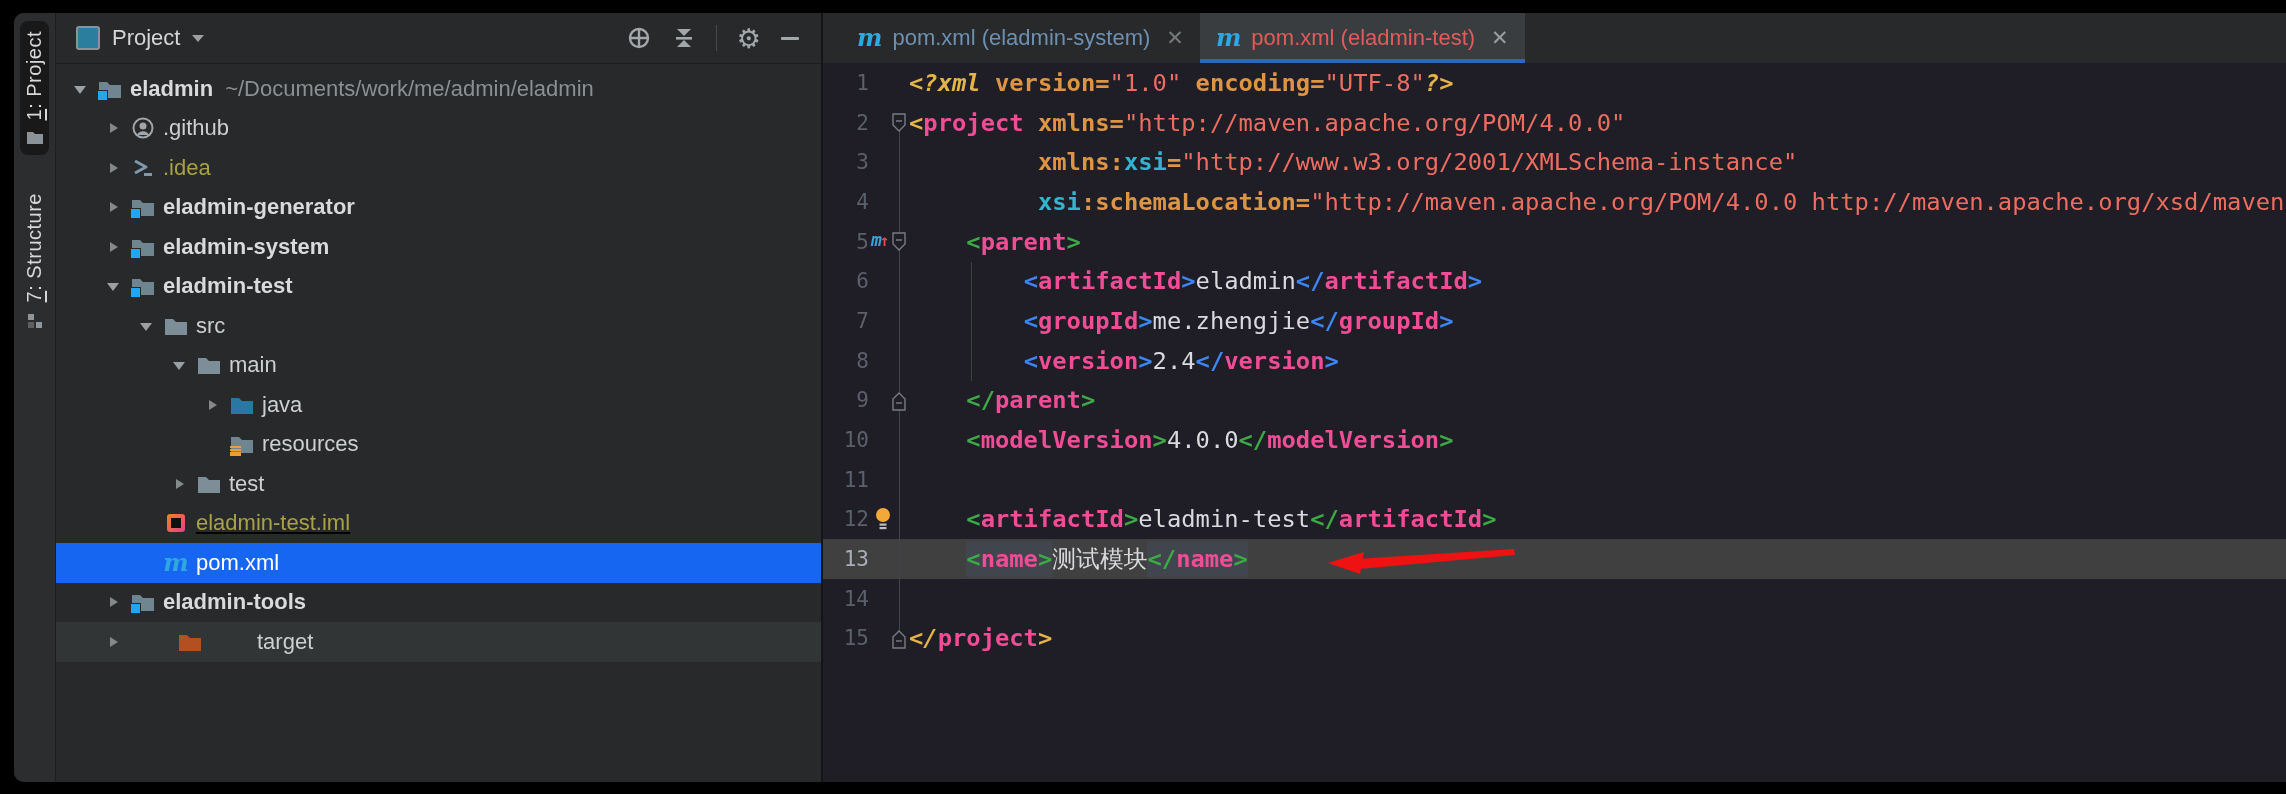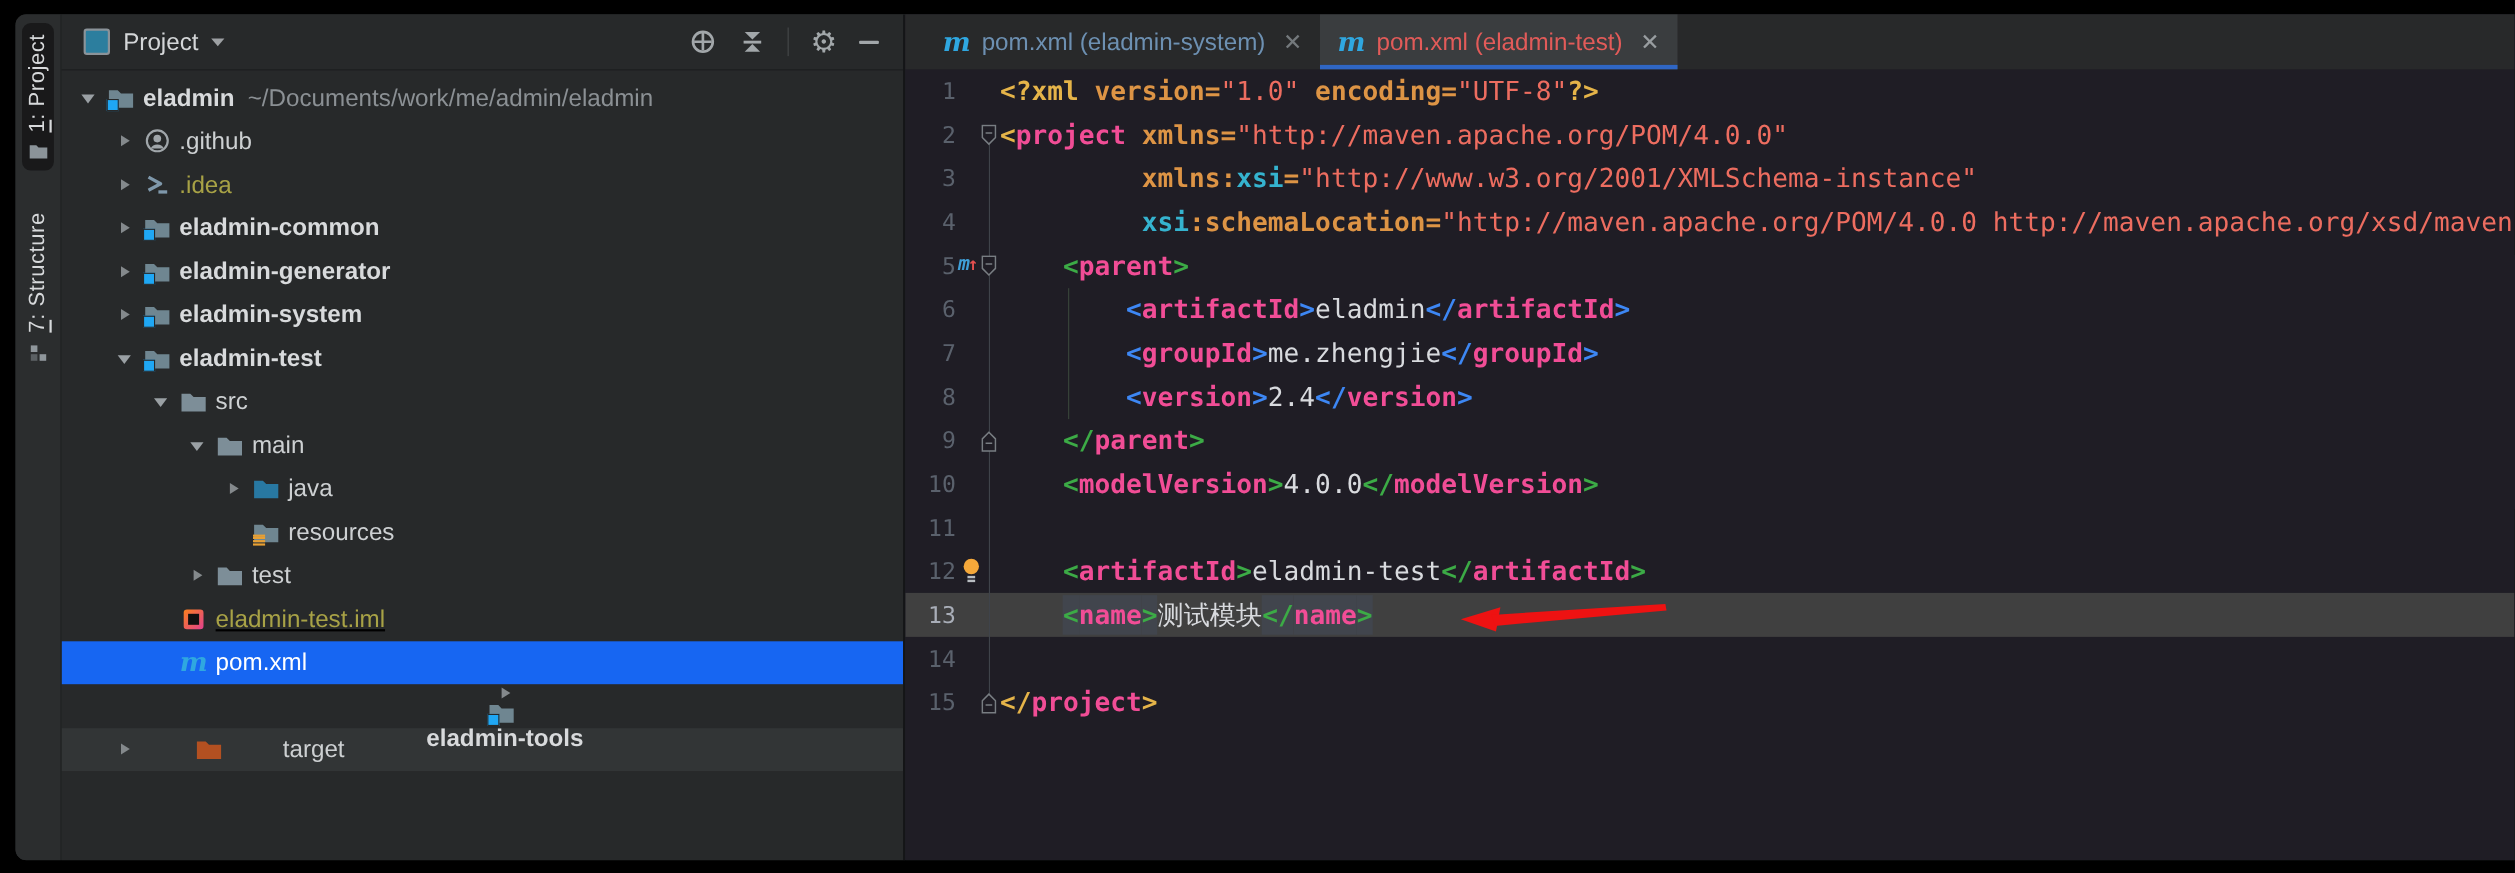--- a/index.html
+++ b/index.html
@@ -50,21 +50,21 @@
   .tab.active .closer{color:#989da0;}
   .tab.active .underline{position:absolute;left:0;right:0;bottom:0;height:4px;background:#2f66c4;}
   .mvn{font-family:"DejaVu Serif",serif;font-style:italic;font-weight:bold;color:#2fa7e0;font-size:24px;line-height:1;}
   .code-area{flex:1;position:relative;overflow:hidden;font-family:"DejaVu Sans Mono",monospace;}
   .code-row{height:39.7px;display:flex;align-items:center;}
   .code-row.cur{background:#404040;}
   .ln{width:46px;flex:none;text-align:right;color:#5a616c;font-size:21px;}
   .code-row.cur .ln{color:#a9aeb8;}
   .gslot{width:34px;flex:none;position:relative;height:100%;}
   .ctext{white-space:pre;font-size:23.8px;color:#c8ccd0;padding-left:6px;}
-  .tk.y{color:#e5b449;font-weight:bold;}
+  .tk.y{color:#e5b449;font-weight:bold;font-style:italic;}
   .tk.o{color:#dd9445;font-weight:bold;}
   .tk.s{color:#ed6d60;}
   .tk.p{color:#f14d96;font-weight:bold;}
   .tk.g{color:#3cab46;font-weight:bold;}
   .tk.b{color:#3d87f4;font-weight:bold;}
   .tk.c{color:#35b3cf;font-weight:bold;}
   .tk.w{color:#d8dade;}
   .tk.box{background:#41454d;padding:4px 0;}
   .fold-line{position:absolute;width:1px;background:#3f434a;left:76px;}
   .fold-mark{position:absolute;left:69px;width:14px;height:20px;}
@@ -184,36 +184,20 @@
             </svg>
           </span>
           <span class="ticon">
             <span style="position:relative;display:inline-block">
               <svg width="24" height="20">
                 <path d="M1,3 h8 l3,3 h11 v13 h-22 z" fill="#6f8691"></path>
               </svg>
               <span style="position:absolute;left:-1px;bottom:-2px;width:9px;height:9px;background:#1fa7f4;border:1px solid #27292a"></span>
             </span>
           </span>
-          <span class="tlabel bold">eladmin-common</span>
-        </div>
-        <div class="trow" style="padding-left: 41px;">
-          <span class="chev">
-            <svg width="16" height="16">
-              <polygon points="5,3 13,8 5,13" fill="#84898c"></polygon>
-            </svg>
-          </span>
-          <span class="ticon">
-            <span style="position:relative;display:inline-block">
-              <svg width="24" height="20">
-                <path d="M1,3 h8 l3,3 h11 v13 h-22 z" fill="#6f8691"></path>
-              </svg>
-              <span style="position:absolute;left:-1px;bottom:-2px;width:9px;height:9px;background:#1fa7f4;border:1px solid #27292a"></span>
-            </span>
-          </span>
           <span class="tlabel bold">eladmin-generator</span>
         </div>
         <div class="trow" style="padding-left: 41px;">
           <span class="chev">
             <svg width="16" height="16">
               <polygon points="5,3 13,8 5,13" fill="#84898c"></polygon>
             </svg>
           </span>
           <span class="ticon">
             <span style="position:relative;display:inline-block">
@@ -319,21 +303,21 @@
           </span>
           <span class="tlabel olive">eladmin-test.iml</span>
         </div>
         <div class="trow selected" style="padding-left: 74px;">
           <span class="chev"></span>
           <span class="ticon">
             <span class="mvn">m</span>
           </span>
           <span class="tlabel">pom.xml</span>
         </div>
-        <div class="trow" style="padding-left: 41px; flex-direction: column;">
+        <div class="trow" style="padding-left: 41px;">
           <span class="chev">
             <svg width="16" height="16">
               <polygon points="5,3 13,8 5,13" fill="#84898c"></polygon>
             </svg>
           </span>
           <span class="ticon">
             <span style="position:relative;display:inline-block">
               <svg width="24" height="20">
                 <path d="M1,3 h8 l3,3 h11 v13 h-22 z" fill="#6f8691"></path>
               </svg>

